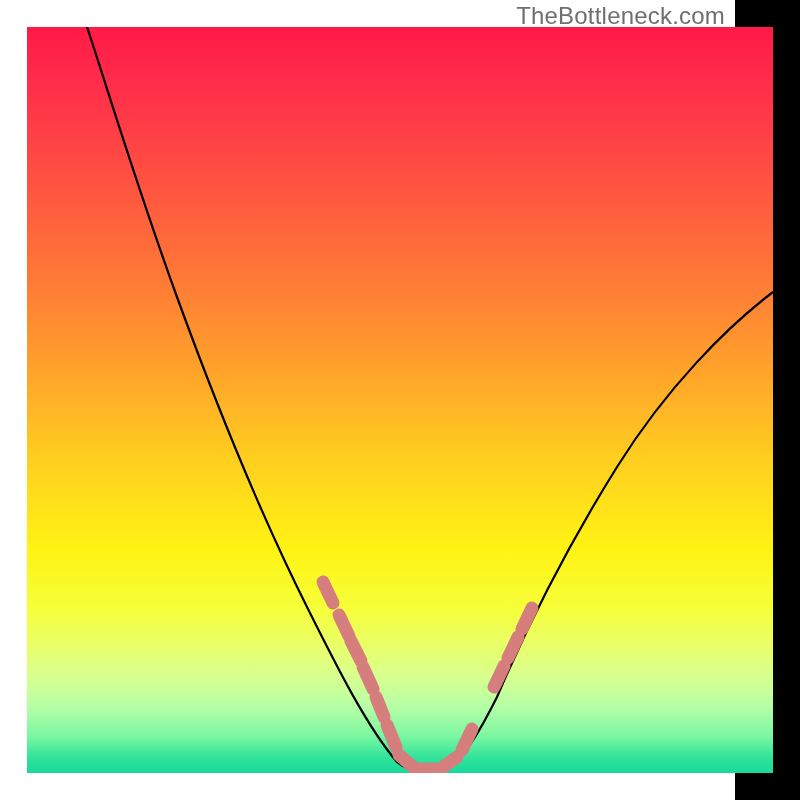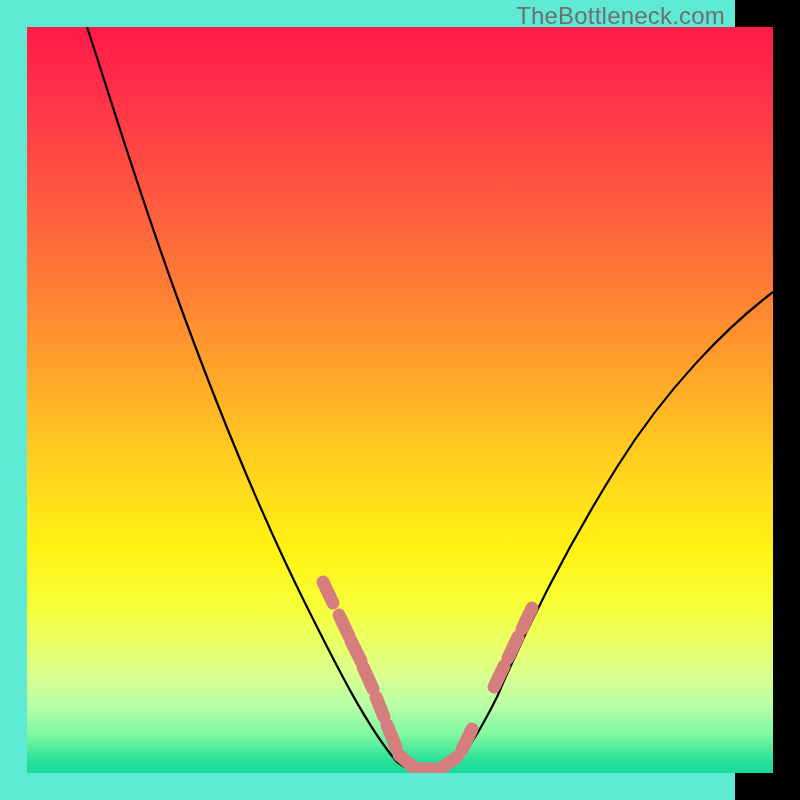--- a/index.html
+++ b/index.html
@@ -10,21 +10,21 @@
     background: #000;
     overflow: hidden;
     font-family: Arial, Helvetica, sans-serif;
   }
   .frame {
     position: absolute;
     left: 0;
     top: 0;
     width: 735px;
     height: 800px;
-    background: #5eead4;
+    background: #ffffff;
   }
   .plot {
     position: absolute;
     left: 27px;
     top: 27px;
     width: 746px;
     height: 746px;
     
     background: linear-gradient(
       to bottom,

